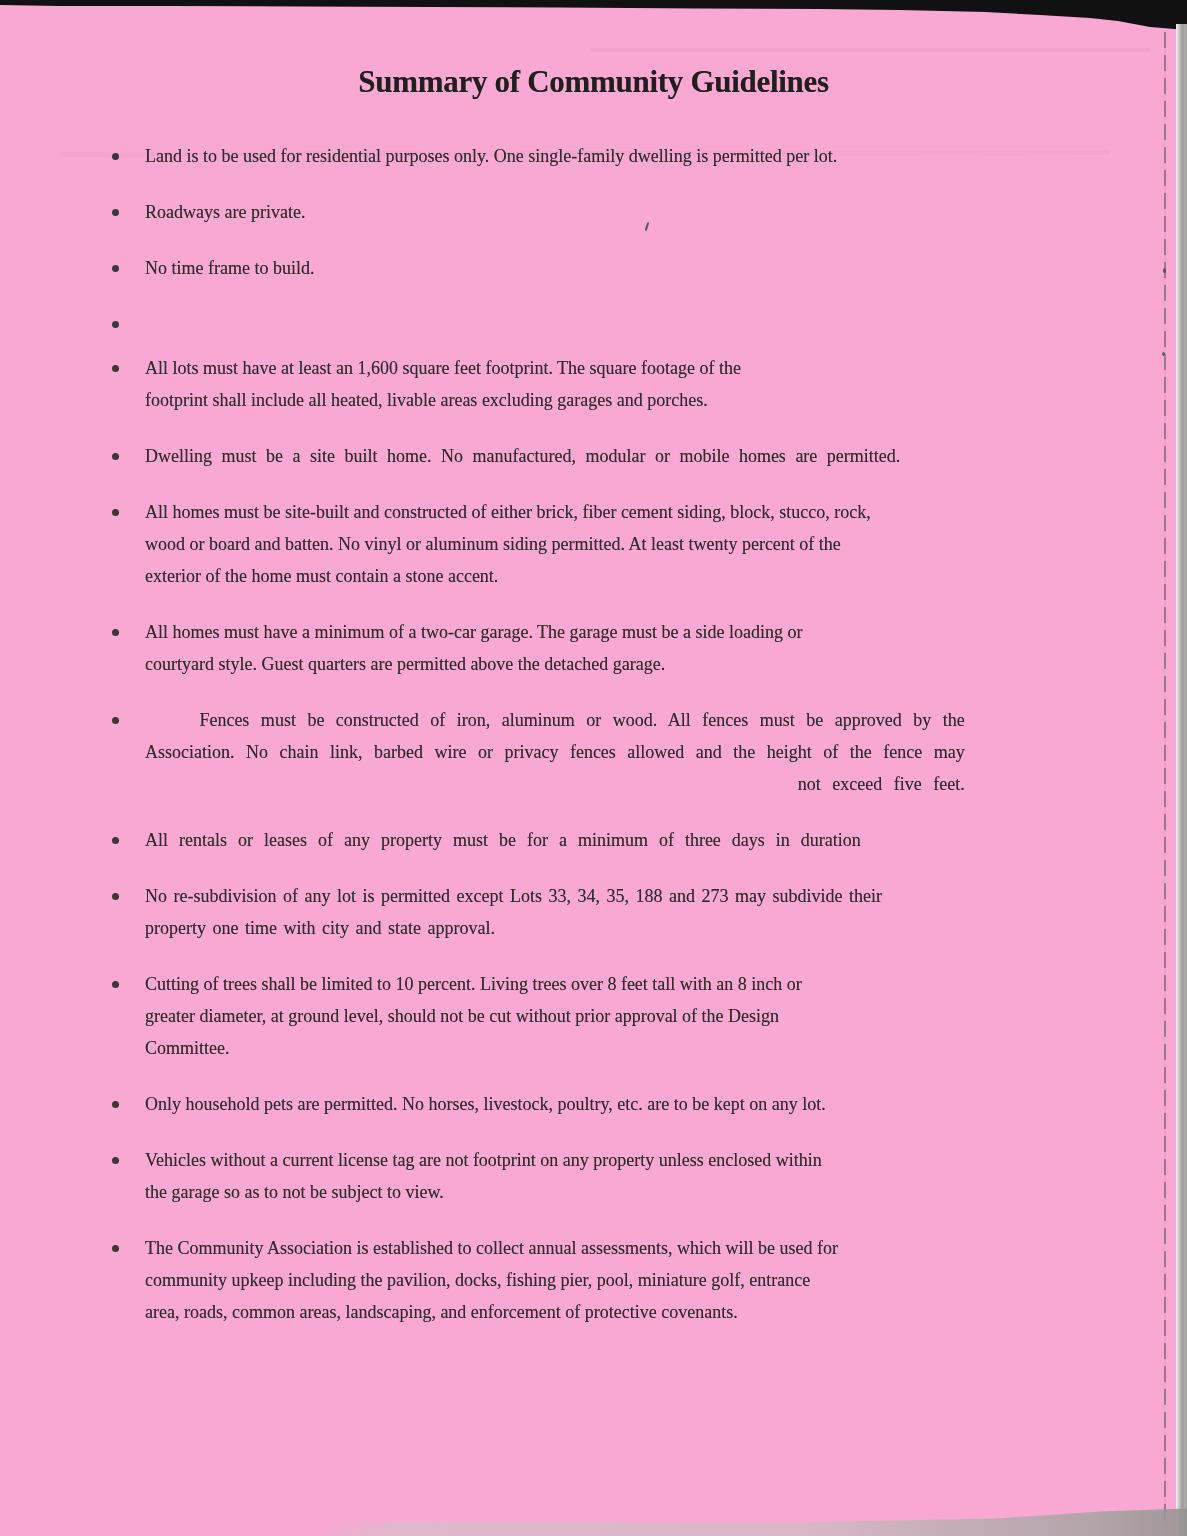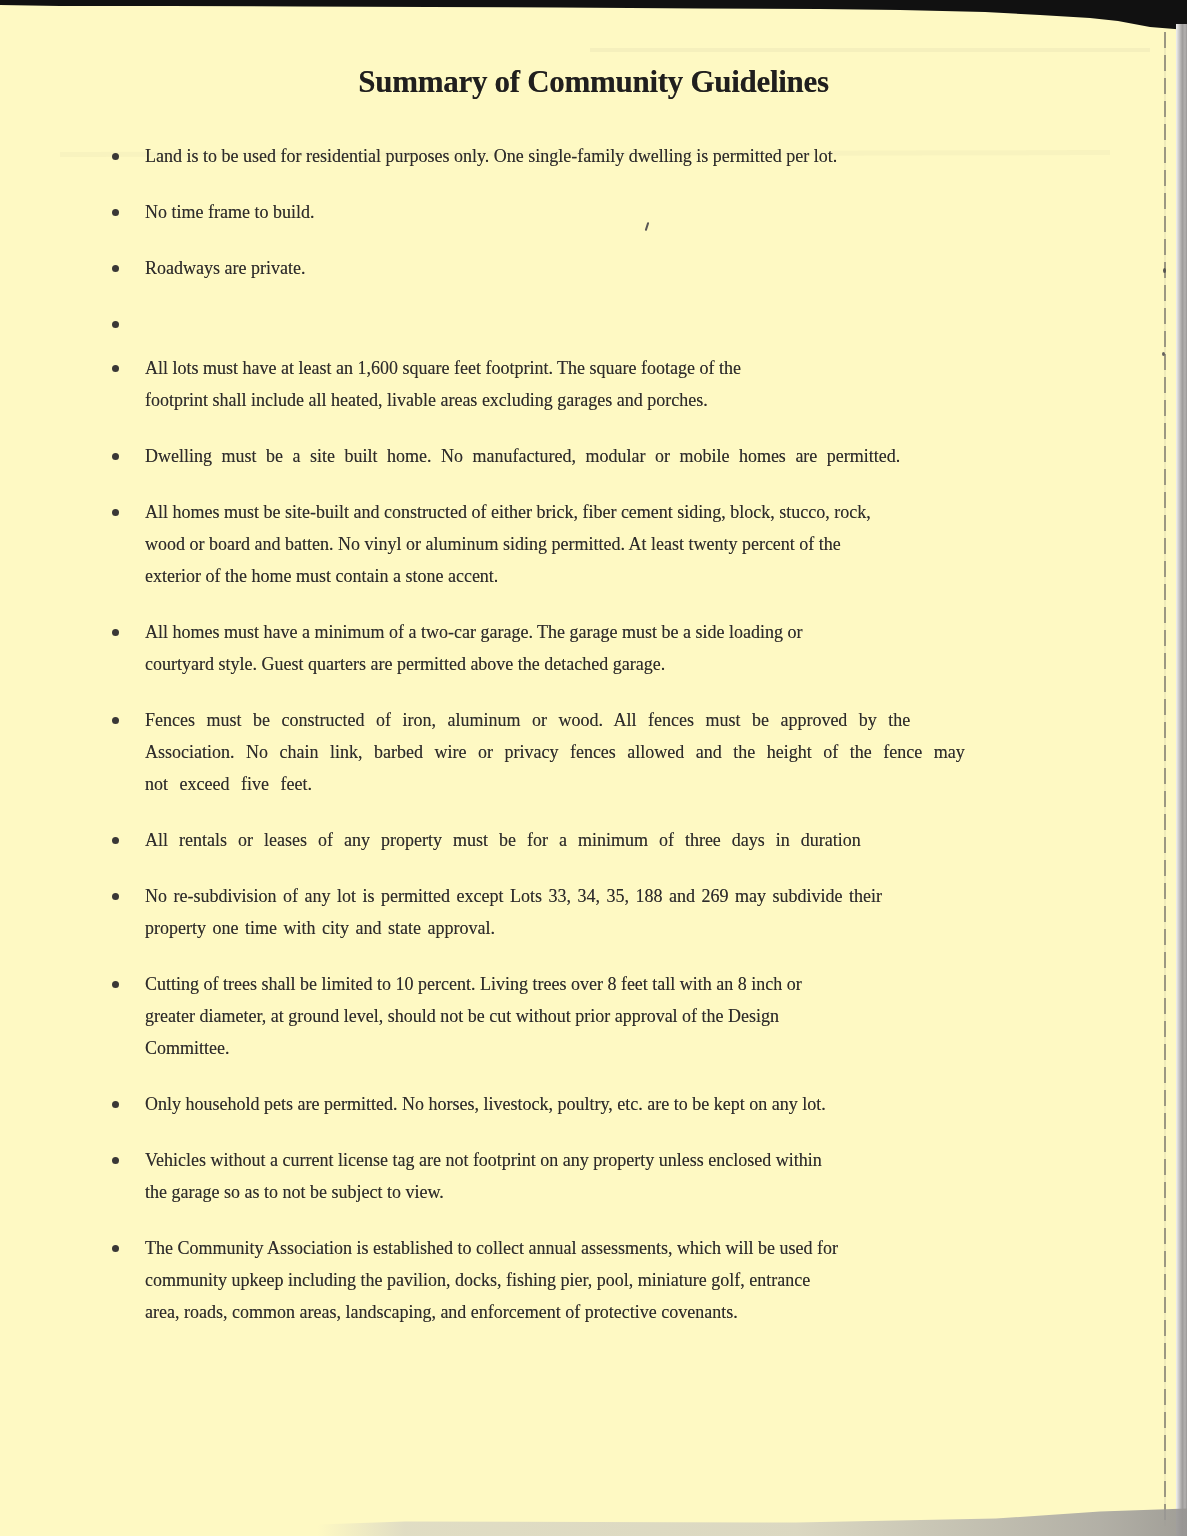--- a/index.html
+++ b/index.html
@@ -1,20 +1,20 @@
 <!DOCTYPE html>
 <html><head>
 <meta charset="utf-8">
 <style>
   html, body { margin: 0; padding: 0; background: #e9e9e9; }
   .page {
     position: relative;
     width: 1187px;
     height: 1536px;
-    background: #fef9c3;
+    background: #f9a8d4;
     overflow: hidden;
     font-family: "Liberation Serif", "DejaVu Serif", serif;
     color: #2e2c2b;
   }
 
   
   .scan-top {
     position: absolute; top: 0; left: 0; width: 1187px; height: 34px;
     pointer-events: none;
   }
@@ -88,21 +88,21 @@
     border-radius: 50%;
     background: #3a3836;
   }
   .txt {
     white-space: pre-line;
     max-width: 965px;
   }
   
   li.ws5 .txt { word-spacing: 5px; text-align: center; }
   li.ws6 .txt { word-spacing: 6.5px; }
-  li.ws7 .txt { word-spacing: 7px; }
+  li.ws7 .txt { word-spacing: 7px; text-align: right; }
   li.ws2 .txt { word-spacing: 2px; }
 </style>
 </head>
 <body>
 
 <div class="page">
 
   <svg class="scan-top" viewBox="0 0 1187 34" preserveAspectRatio="none" aria-hidden="true">
     <polygon fill="#111111" points="0,0 1187,0 1187,30 1150,27 1118,21 1090,18 1040,15 985,12 900,10 820,9 700,8.5 560,7.5 430,7 300,6.5 170,6 60,6 0,5"></polygon>
   </svg>
@@ -118,25 +118,25 @@
   <div class="doc">
     <h1 class="title">Summary of Community Guidelines</h1>
 
     <ul class="guidelines">
       <li>
           <span class="dot"></span>
           <span class="txt">Land is to be used for residential purposes only. One single-family dwelling is permitted per lot.</span>
         </li>
       <li>
           <span class="dot"></span>
-          <span class="txt">No time frame to build.</span>
+          <span class="txt">Roadways are private.</span>
         </li>
       <li>
           <span class="dot"></span>
-          <span class="txt">Roadways are private.</span>
+          <span class="txt">No time frame to build.</span>
         </li>
       <li>
           <span class="dot"></span>
         </li>
       <li>
           <span class="dot"></span>
           <span class="txt">All lots must have at least an 1,600 square feet footprint. The square footage of the
 footprint shall include all heated, livable areas excluding garages and porches.</span>
         </li>
       <li class="ws5">
@@ -159,21 +159,21 @@
           <span class="txt">Fences must be constructed of iron, aluminum or wood. All fences must be approved by the
 Association. No chain link, barbed wire or privacy fences allowed and the height of the fence may
 not exceed five feet.</span>
         </li>
       <li class="ws6">
           <span class="dot"></span>
           <span class="txt">All rentals or leases of any property must be for a minimum of three days in duration</span>
         </li>
       <li class="ws2">
           <span class="dot"></span>
-          <span class="txt">No re-subdivision of any lot is permitted except Lots 33, 34, 35, 188 and 269 may subdivide their
+          <span class="txt">No re-subdivision of any lot is permitted except Lots 33, 34, 35, 188 and 273 may subdivide their
 property one time with city and state approval.</span>
         </li>
       <li>
           <span class="dot"></span>
           <span class="txt">Cutting of trees shall be limited to 10 percent. Living trees over 8 feet tall with an 8 inch or
 greater diameter, at ground level, should not be cut without prior approval of the Design
 Committee.</span>
         </li>
       <li>
           <span class="dot"></span>

